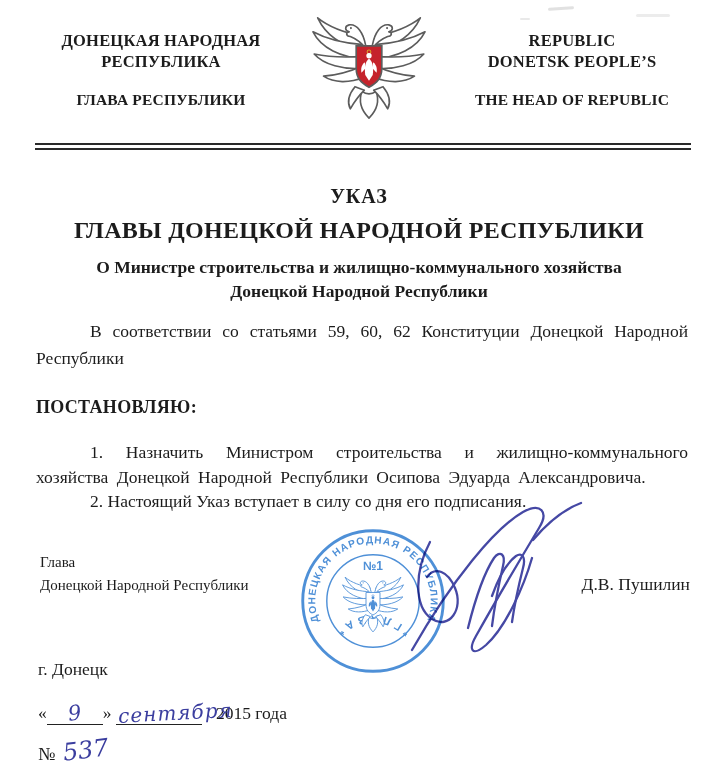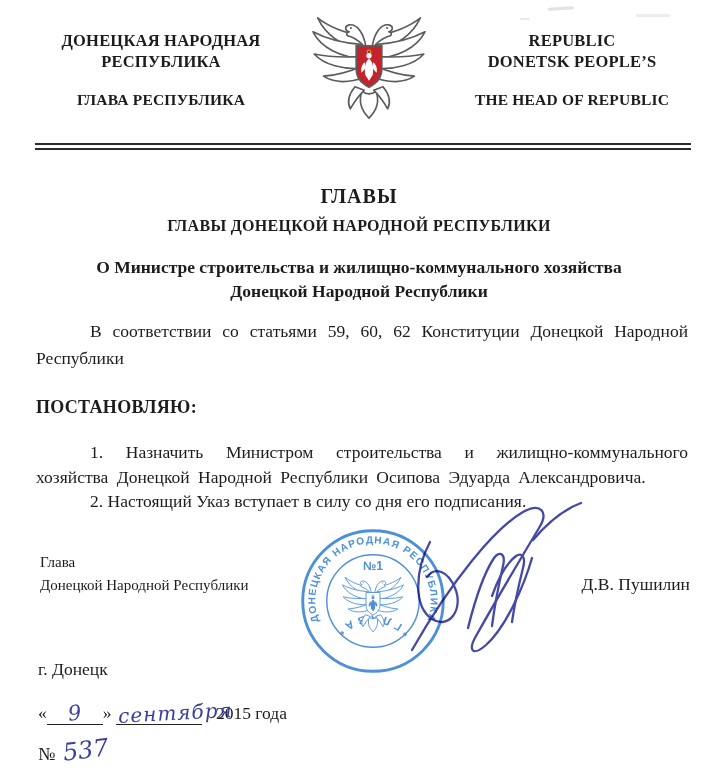--- a/index.html
+++ b/index.html
@@ -24,21 +24,21 @@
   .speck.s3{left:520px; top:18px; width:10px; height:2px; opacity:.4;}
 
   
   .rule{position:absolute; left:35px; top:143px; width:656px; height:7px;
         border-top:2.4px solid #2a2a2a; border-bottom:2.4px solid #2a2a2a;}
 
   
   .doc-type{position:absolute; left:36px; top:185px; width:646px; text-align:center;
             font-weight:bold; font-size:20px; letter-spacing:1px;}
   .issuer{position:absolute; left:36px; top:217px; width:646px; text-align:center;
-          font-weight:bold; font-size:16px; letter-spacing:.3px;}
+          font-weight:bold; font-size:24px; letter-spacing:.3px;}
   .subject{position:absolute; left:36px; top:255px; width:646px; text-align:center;
            font-weight:bold; font-size:17.5px; line-height:24px;}
 
   
   .preamble{position:absolute; left:36px; top:318px; width:652px; margin:0;
             font-size:17.5px; line-height:27px; text-align:justify;
             text-indent:54px; word-spacing:2px;}
   .resolve{position:absolute; left:36px; top:397px; margin:0;
            font-weight:bold; font-size:18px; letter-spacing:.3px;}
   .items{position:absolute; left:36px; top:440px; width:652px;}
@@ -114,38 +114,38 @@
 
 <div class="page" data-name="decree-document">
 
   <div class="speck s1" data-name="scan-artifact"></div>
   <div class="speck s2" data-name="scan-artifact"></div>
   <div class="speck s3" data-name="scan-artifact"></div>
 
   <div class="hdr-left" data-name="letterhead-russian">
     <div class="org-line" data-name="org-name-ru-line1">ДОНЕЦКАЯ НАРОДНАЯ</div>
     <div class="org-line" data-name="org-name-ru-line2">РЕСПУБЛИКА</div>
-    <div class="dept-line" data-name="dept-name-ru">ГЛАВА РЕСПУБЛИКА</div>
+    <div class="dept-line" data-name="dept-name-ru">ГЛАВА РЕСПУБЛИКИ</div>
   </div>
 
   <div class="emblem" data-name="coat-of-arms-icon">
     <svg viewBox="0 0 100 96">
         <use href="#dnr-eagle" width="100" height="96"></use>
       </svg>
   </div>
 
   <div class="hdr-right" data-name="letterhead-english">
     <div class="org-line" data-name="org-name-en-line2">REPUBLIC</div>
     <div class="org-line" data-name="org-name-en-line1">DONETSK PEOPLE’S</div>
     <div class="dept-line" data-name="dept-name-en">THE HEAD OF REPUBLIC</div>
   </div>
 
   <div class="rule" data-name="letterhead-divider"></div>
 
-  <div class="doc-type" data-name="document-type-title">ГЛАВЫ</div>
+  <div class="doc-type" data-name="document-type-title">УКАЗ</div>
   <div class="issuer" data-name="issuer-title">ГЛАВЫ ДОНЕЦКОЙ НАРОДНОЙ РЕСПУБЛИКИ</div>
   <div class="subject" data-name="document-subject">
     <div data-name="subject-line1">О Министре строительства и жилищно-коммунального хозяйства</div>
     <div data-name="subject-line2">Донецкой Народной Республики</div>
   </div>
 
   <p class="preamble" data-name="preamble-paragraph">В соответствии со статьями 59, 60, 62 Конституции Донецкой Народной Республики</p>
   <p class="resolve" data-name="resolve-label">ПОСТАНОВЛЯЮ:</p>
   <div class="items" data-name="decree-items">
     <p class="item first" data-name="decree-item-1">1. Назначить Министром строительства и жилищно-коммунального хозяйства Донецкой Народной Республики Осипова Эдуарда Александровича.</p>

